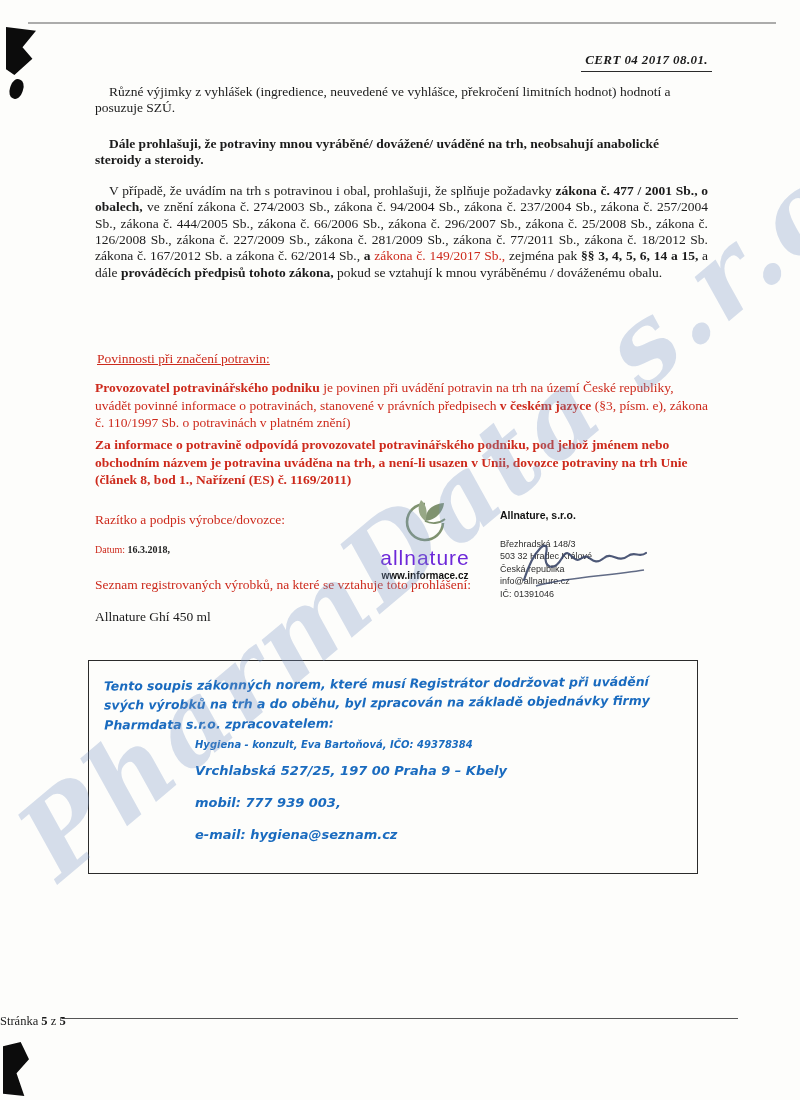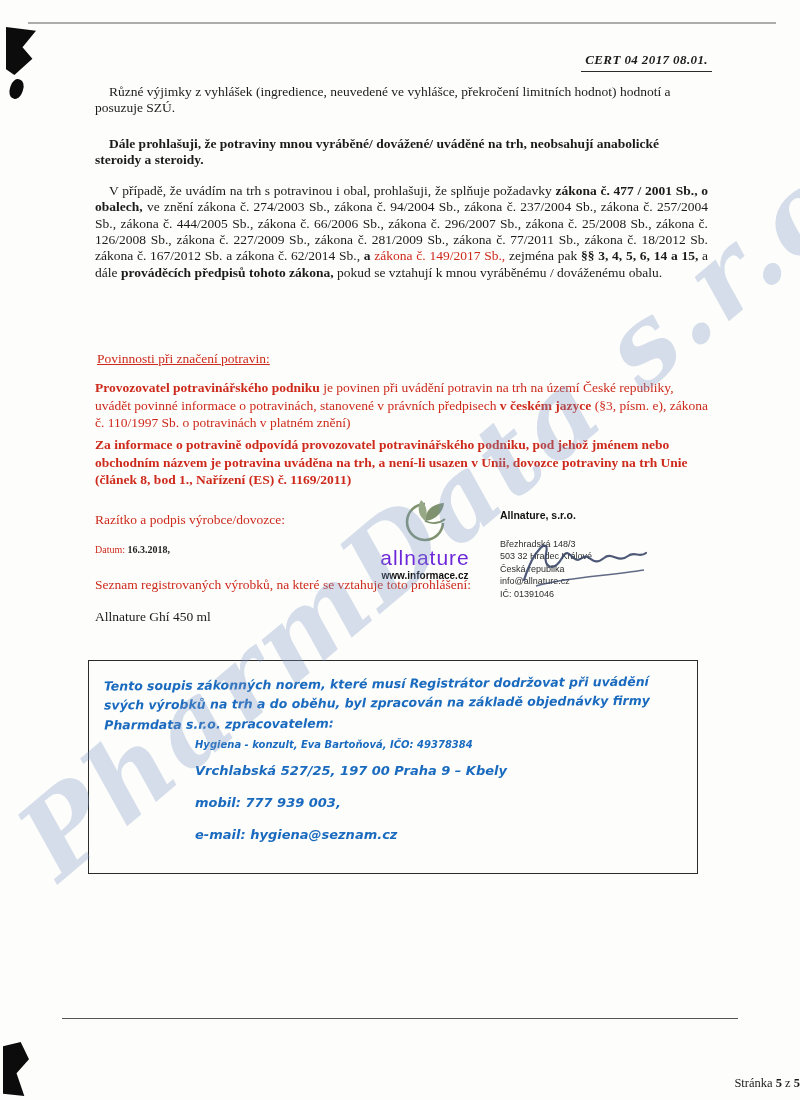--- a/index.html
+++ b/index.html
@@ -58,21 +58,21 @@
   .reg-text { position:absolute; color:var(--blue); font-family:"DejaVu Sans", sans-serif;
               font-style:italic; font-weight:bold; }
   .reg-intro { top:13px; left:15px; width:578px; font-size:12.5px; line-height:1.55; transform:rotate(-0.5deg); }
   .reg-line1 { top:78px;  left:106px; font-size:10px; }
   .reg-line2 { top:102px; left:106px; font-size:13px; }
   .reg-line3 { top:134px; left:106px; font-size:13px; }
   .reg-line4 { top:166px; left:106px; font-size:13px; }
 
   
   .footer-rule { top:1018px; left:62px; width:676px; border-top:1.2px solid #555; height:0; }
-  .footer-text { top:1076px; left:0; width:100%; text-align:right; font-size:12.5px; }
+  .footer-text { top:1014px; left:0; width:100%; text-align:left; font-size:12.5px; }
 
   
   .watermark {
     top:806px; left:-6px; z-index:20; pointer-events:none;
     transform:rotate(-40deg); transform-origin:0 0;
     font-family:"DejaVu Serif", serif; font-style:italic; font-weight:bold;
     font-size:108px; letter-spacing:4px; white-space:nowrap;
     color:var(--watermark); opacity:.30;
   }
 

